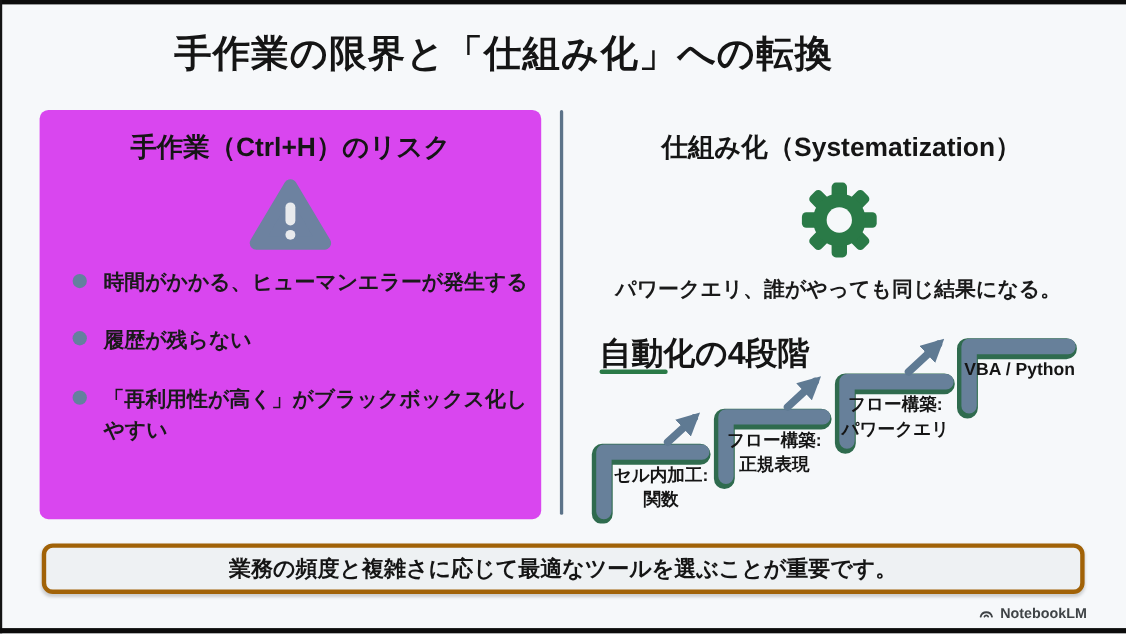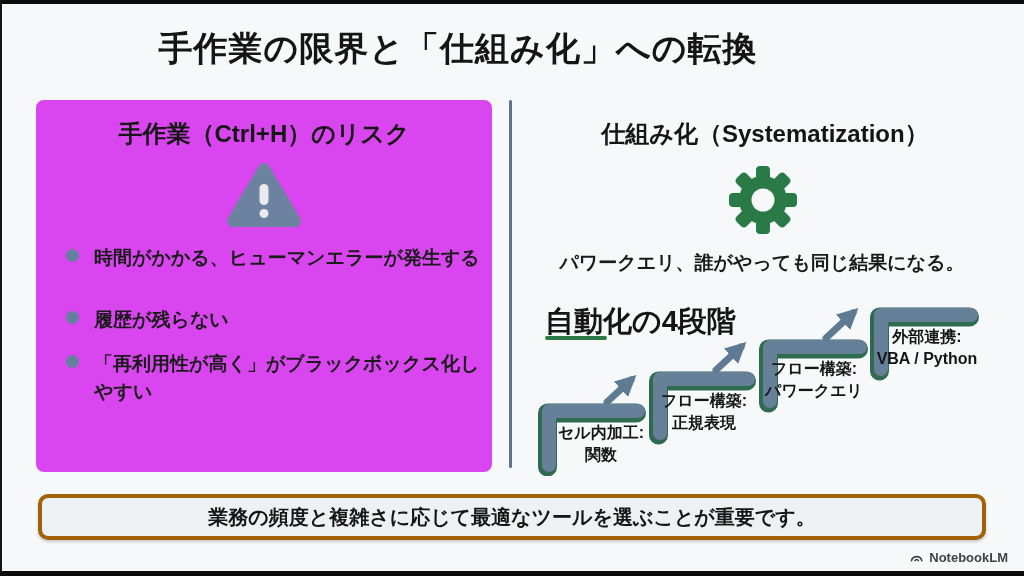--- a/index.html
+++ b/index.html
@@ -15,21 +15,21 @@
 
   .left-panel { position:absolute; left:36px; top:100px; width:456px; height:372px;
                 background:#d946ef; border-radius:8px; }
   .panel-title { position:absolute; left:0; top:18px; width:100%; text-align:center;
                  font-size:24px; font-weight:800; color:#151515; }
   .warn-wrap { position:absolute; left:50%; top:60px; transform:translateX(-50%); }
 
   .bullets { position:absolute; left:30px; top:140px; width:415px; }
   .bullet-row { position:absolute; left:0; display:flex; align-items:flex-start; gap:15px; }
   .bullet-row.r1 { top:4px; }
-  .bullet-row.r2 { top:66px; }
+  .bullet-row.r2 { top:56px;font-family:Liberation Mono, monospace; }
   .bullet-row.r3 { top:110px; }
   .bullet-dot { width:13px; height:13px; border-radius:50%; background:#64809e; flex:0 0 13px; margin-top:5px; }
   .bullet-text { font-size:19px; font-weight:700; color:#1a1a1a; line-height:28px; }
 
   .divider { position:absolute; left:509px; top:100px; width:3px; height:368px;
              background:#5c7389; border-radius:2px; }
 
   .rp-title { position:absolute; left:530px; top:118px; width:470px; text-align:center;
               font-size:24px; font-weight:800; color:#151515; }
   .gear-wrap { position:absolute; left:727px; top:164px; }
@@ -49,21 +49,21 @@
   .sl2 { left:648px; top:390px; width:112px; }
   .sl3 { left:758px; top:358px; width:112px; }
   .sl4 { left:869px; top:326px; width:116px; }
 
   .banner { position:absolute; left:38px; top:494px; width:948px; height:46px;
             background:#eef1f3; border:4px solid #a16207; border-radius:10px;
             display:flex; align-items:center; justify-content:center;
             box-shadow:0 2px 3px rgba(0,0,0,0.18); }
   .banner-text { font-size:20px; font-weight:800; color:#151515; }
 
-  .watermark { position:absolute; right:16px; top:550px; display:flex; align-items:center; gap:5px; }
+  .watermark { position:absolute; right:36px; top:550px; display:flex; align-items:center; gap:5px; }
   .watermark-text { font-size:13px; font-weight:700; color:#3f4346; }
 </style>
 </head>
 <body>
 
 <div class="frame">
   <div class="bar-top"></div>
   <div class="bar-left"></div>
 
   <h1 class="slide-title">手作業の限界と「仕組み化」への転換</h1>
@@ -159,21 +159,20 @@
   </div>
   <div class="stage-label sl2">
     <div>フロー構築:</div>
     <div>正規表現</div>
   </div>
   <div class="stage-label sl3">
     <div>フロー構築:</div>
     <div>パワークエリ</div>
   </div>
   <div class="stage-label sl4">
-    <div>外部連携:</div>
     <div>VBA / Python</div>
   </div>
 
   <div class="banner">
     <span class="banner-text">業務の頻度と複雑さに応じて最適なツールを選ぶことが重要です。</span>
   </div>
 
   <div class="watermark">
     <svg width="15" height="15" viewBox="0 0 24 24" aria-hidden="true">
       <path d="M4 17 a8.5 8.5 0 0 1 16.5 0" fill="none" stroke="#3f4346" stroke-width="2.6" stroke-linecap="round"></path>

